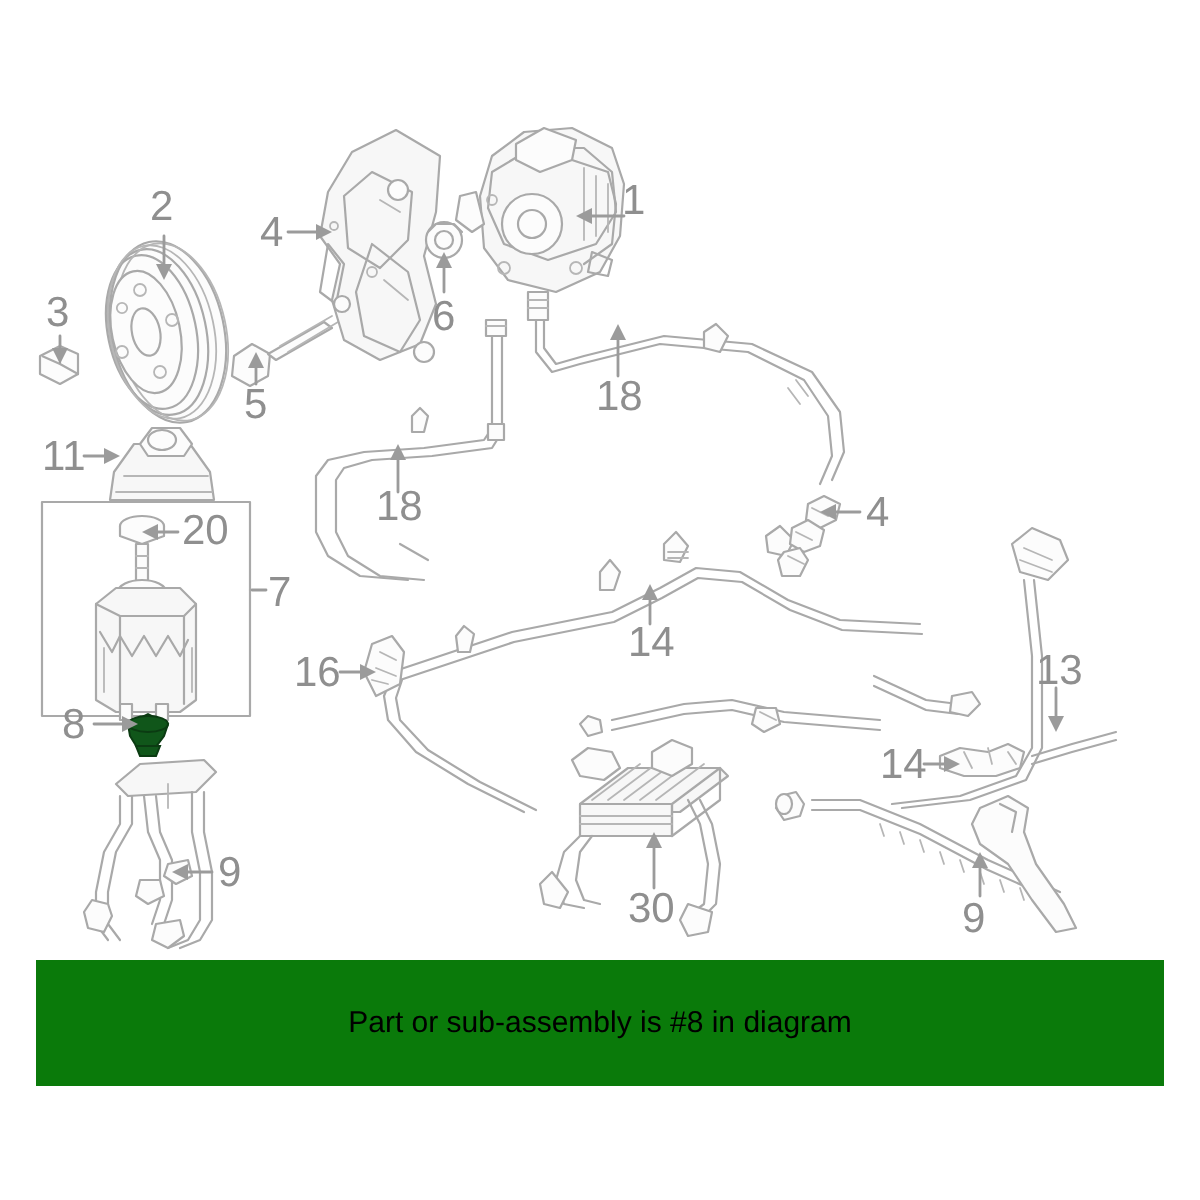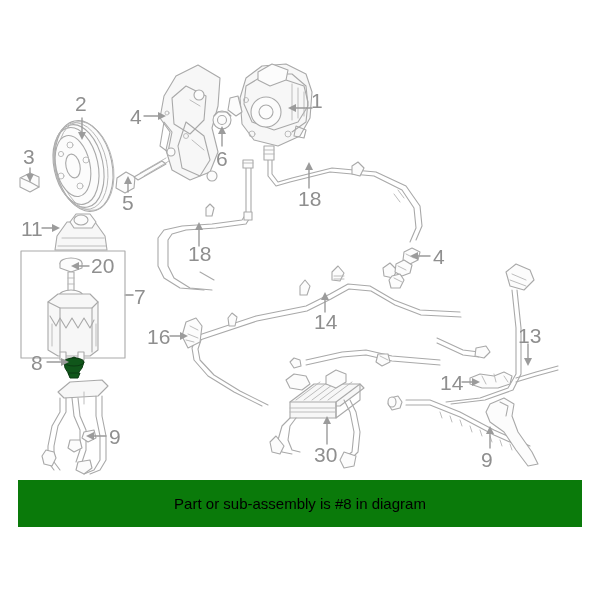--- a/index.html
+++ b/index.html
@@ -1,21 +1,21 @@
 <!DOCTYPE html>
 <html><head>
 <meta charset="utf-8">
 <style>
   html,body{margin:0;padding:0;background:#fff;}
   #page{position:relative;width:600px;height:600px;background:#ffffff;overflow:hidden;
         font-family:"Liberation Sans",sans-serif;}
   #diagram{position:absolute;left:0;top:0;width:600px;height:600px;}
   .callout{position:absolute;color:#8f8f8f;font-size:21px;line-height:21px;
            font-family:"Liberation Sans",sans-serif;user-select:none;white-space:nowrap;}
-  #banner{position:absolute;left:18px;top:480px;width:564px;height:47px;
+  #banner{position:absolute;left:18px;top:480px;width:564px;height:63px;
           background:#0a7a0a;display:flex;flex-direction:column;
           align-items:center;justify-content:center;}
   #banner .bline{color:#000000;font-size:15px;line-height:19px;
                  font-family:"Liberation Sans",sans-serif;font-weight:400;letter-spacing:0px;}
 </style>
 </head>
 <body>
 
 <div id="page">
 

